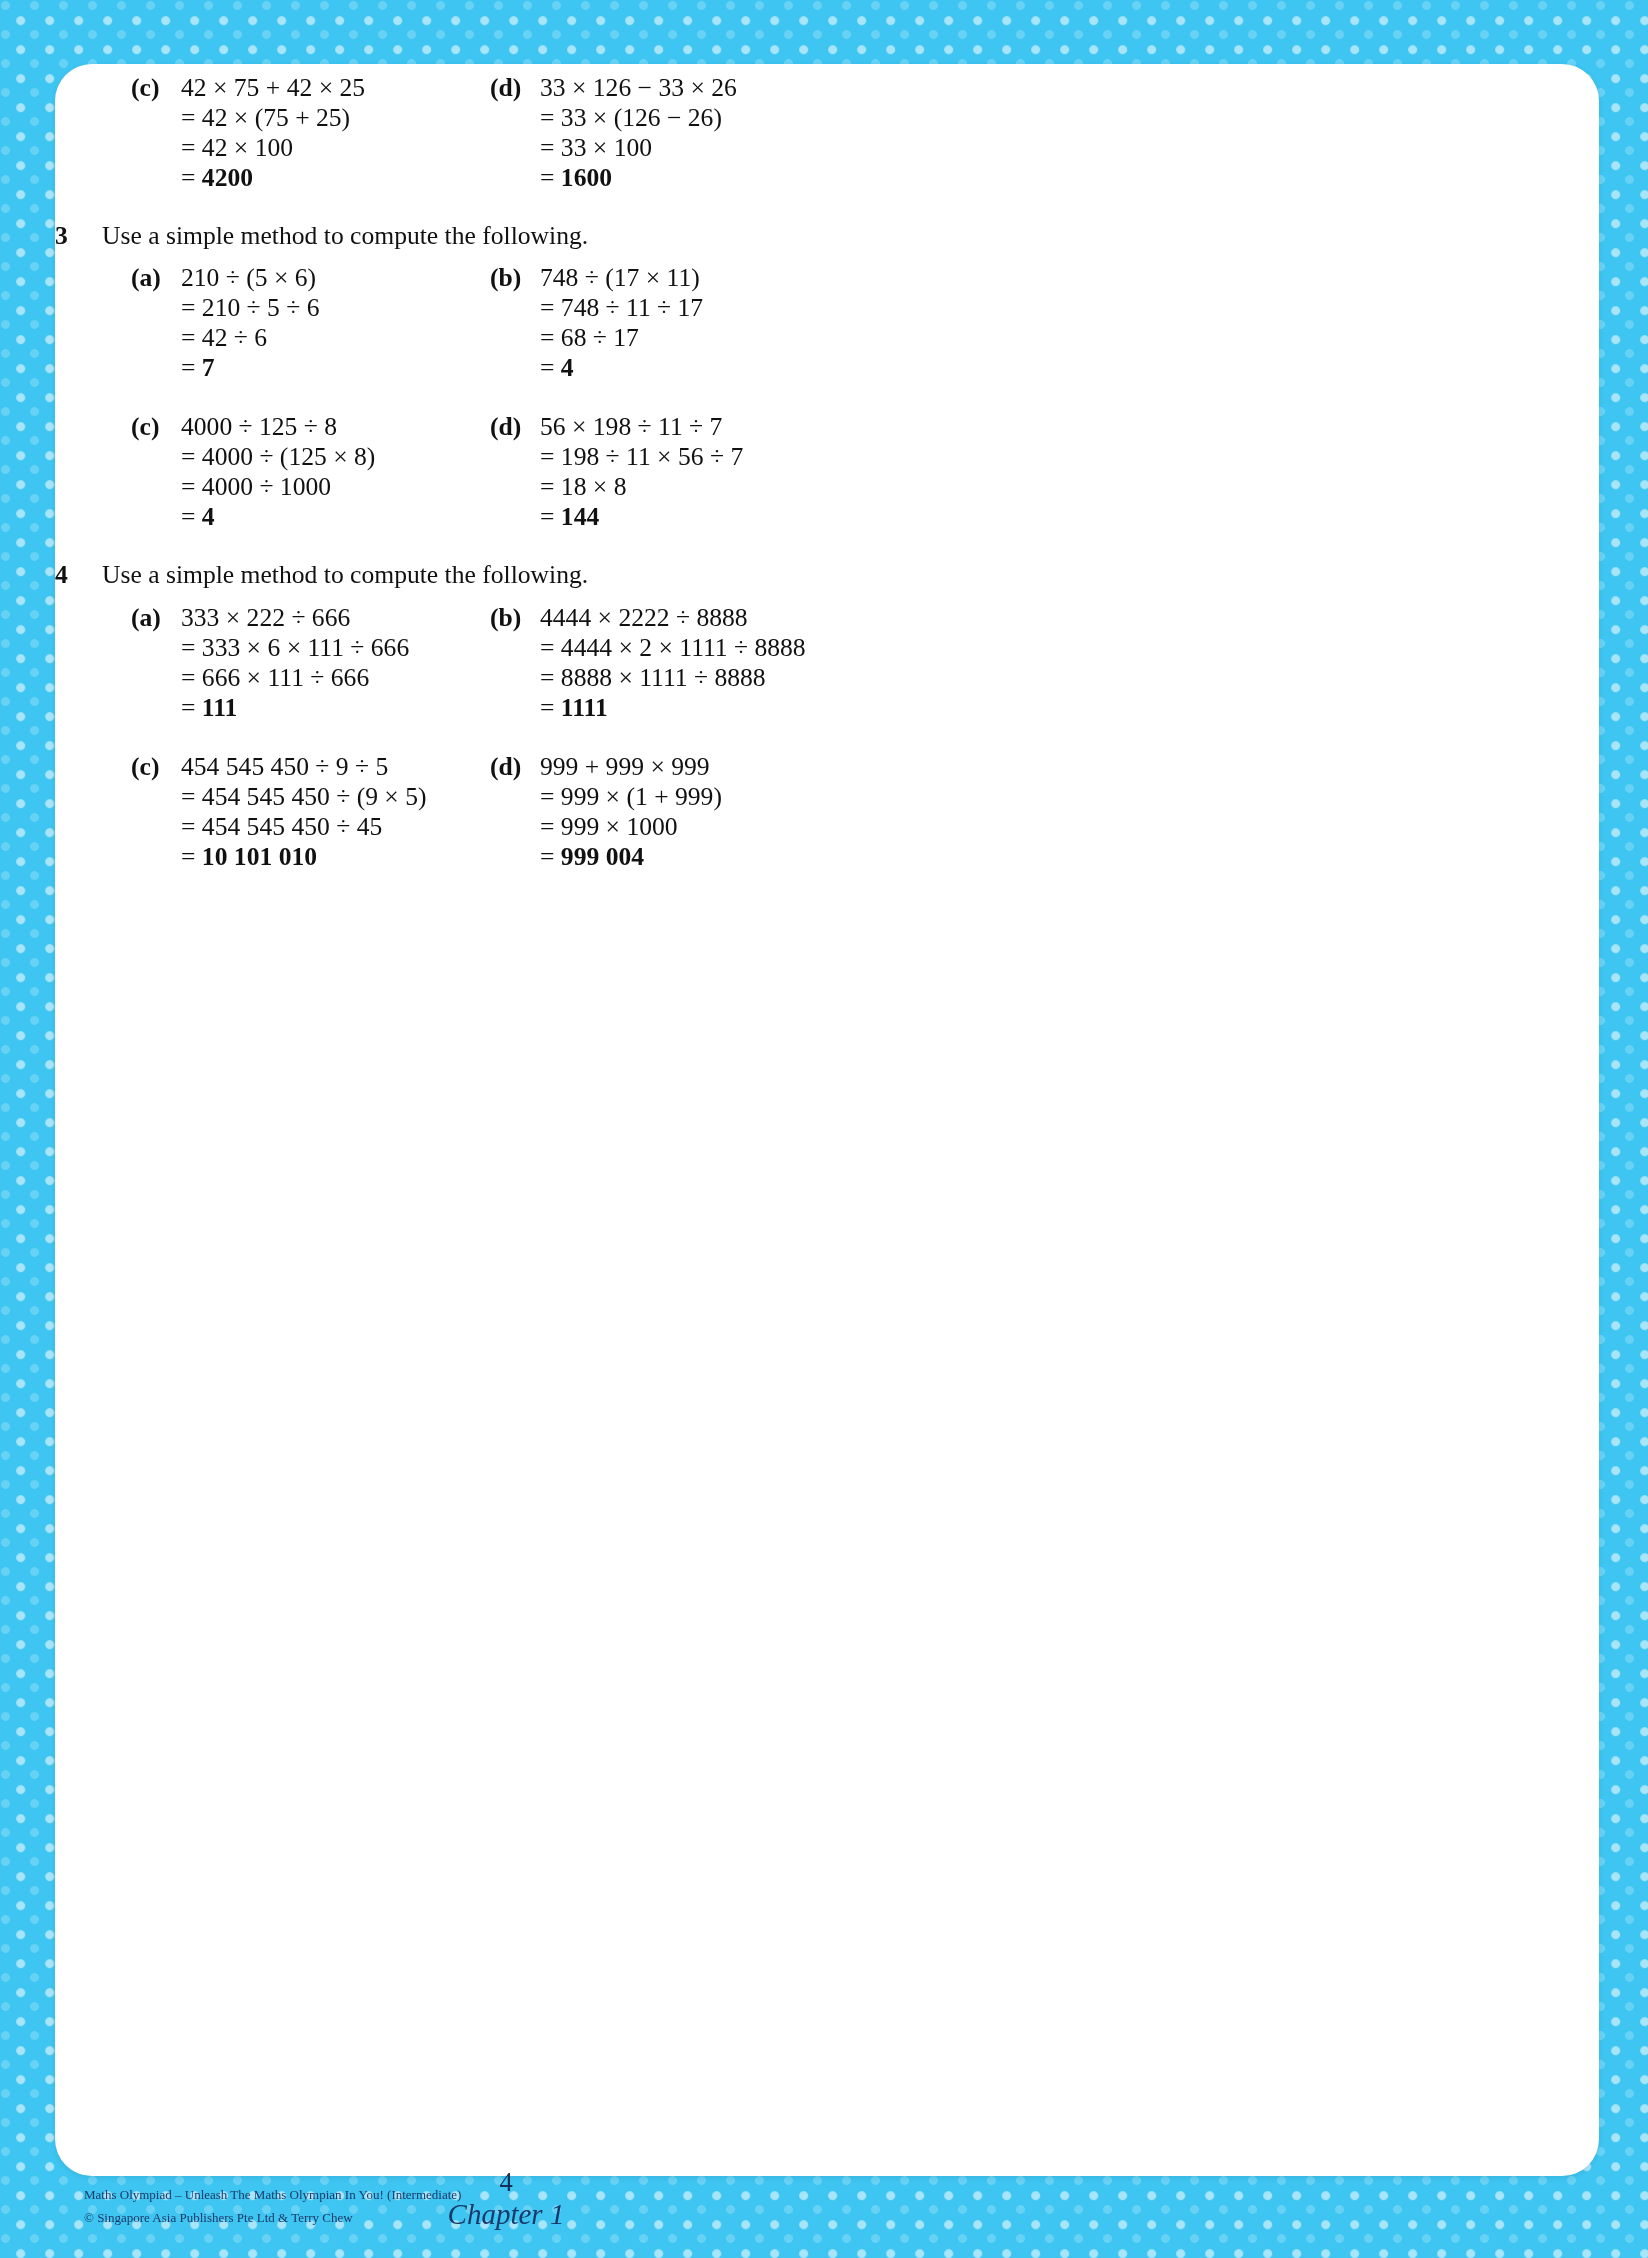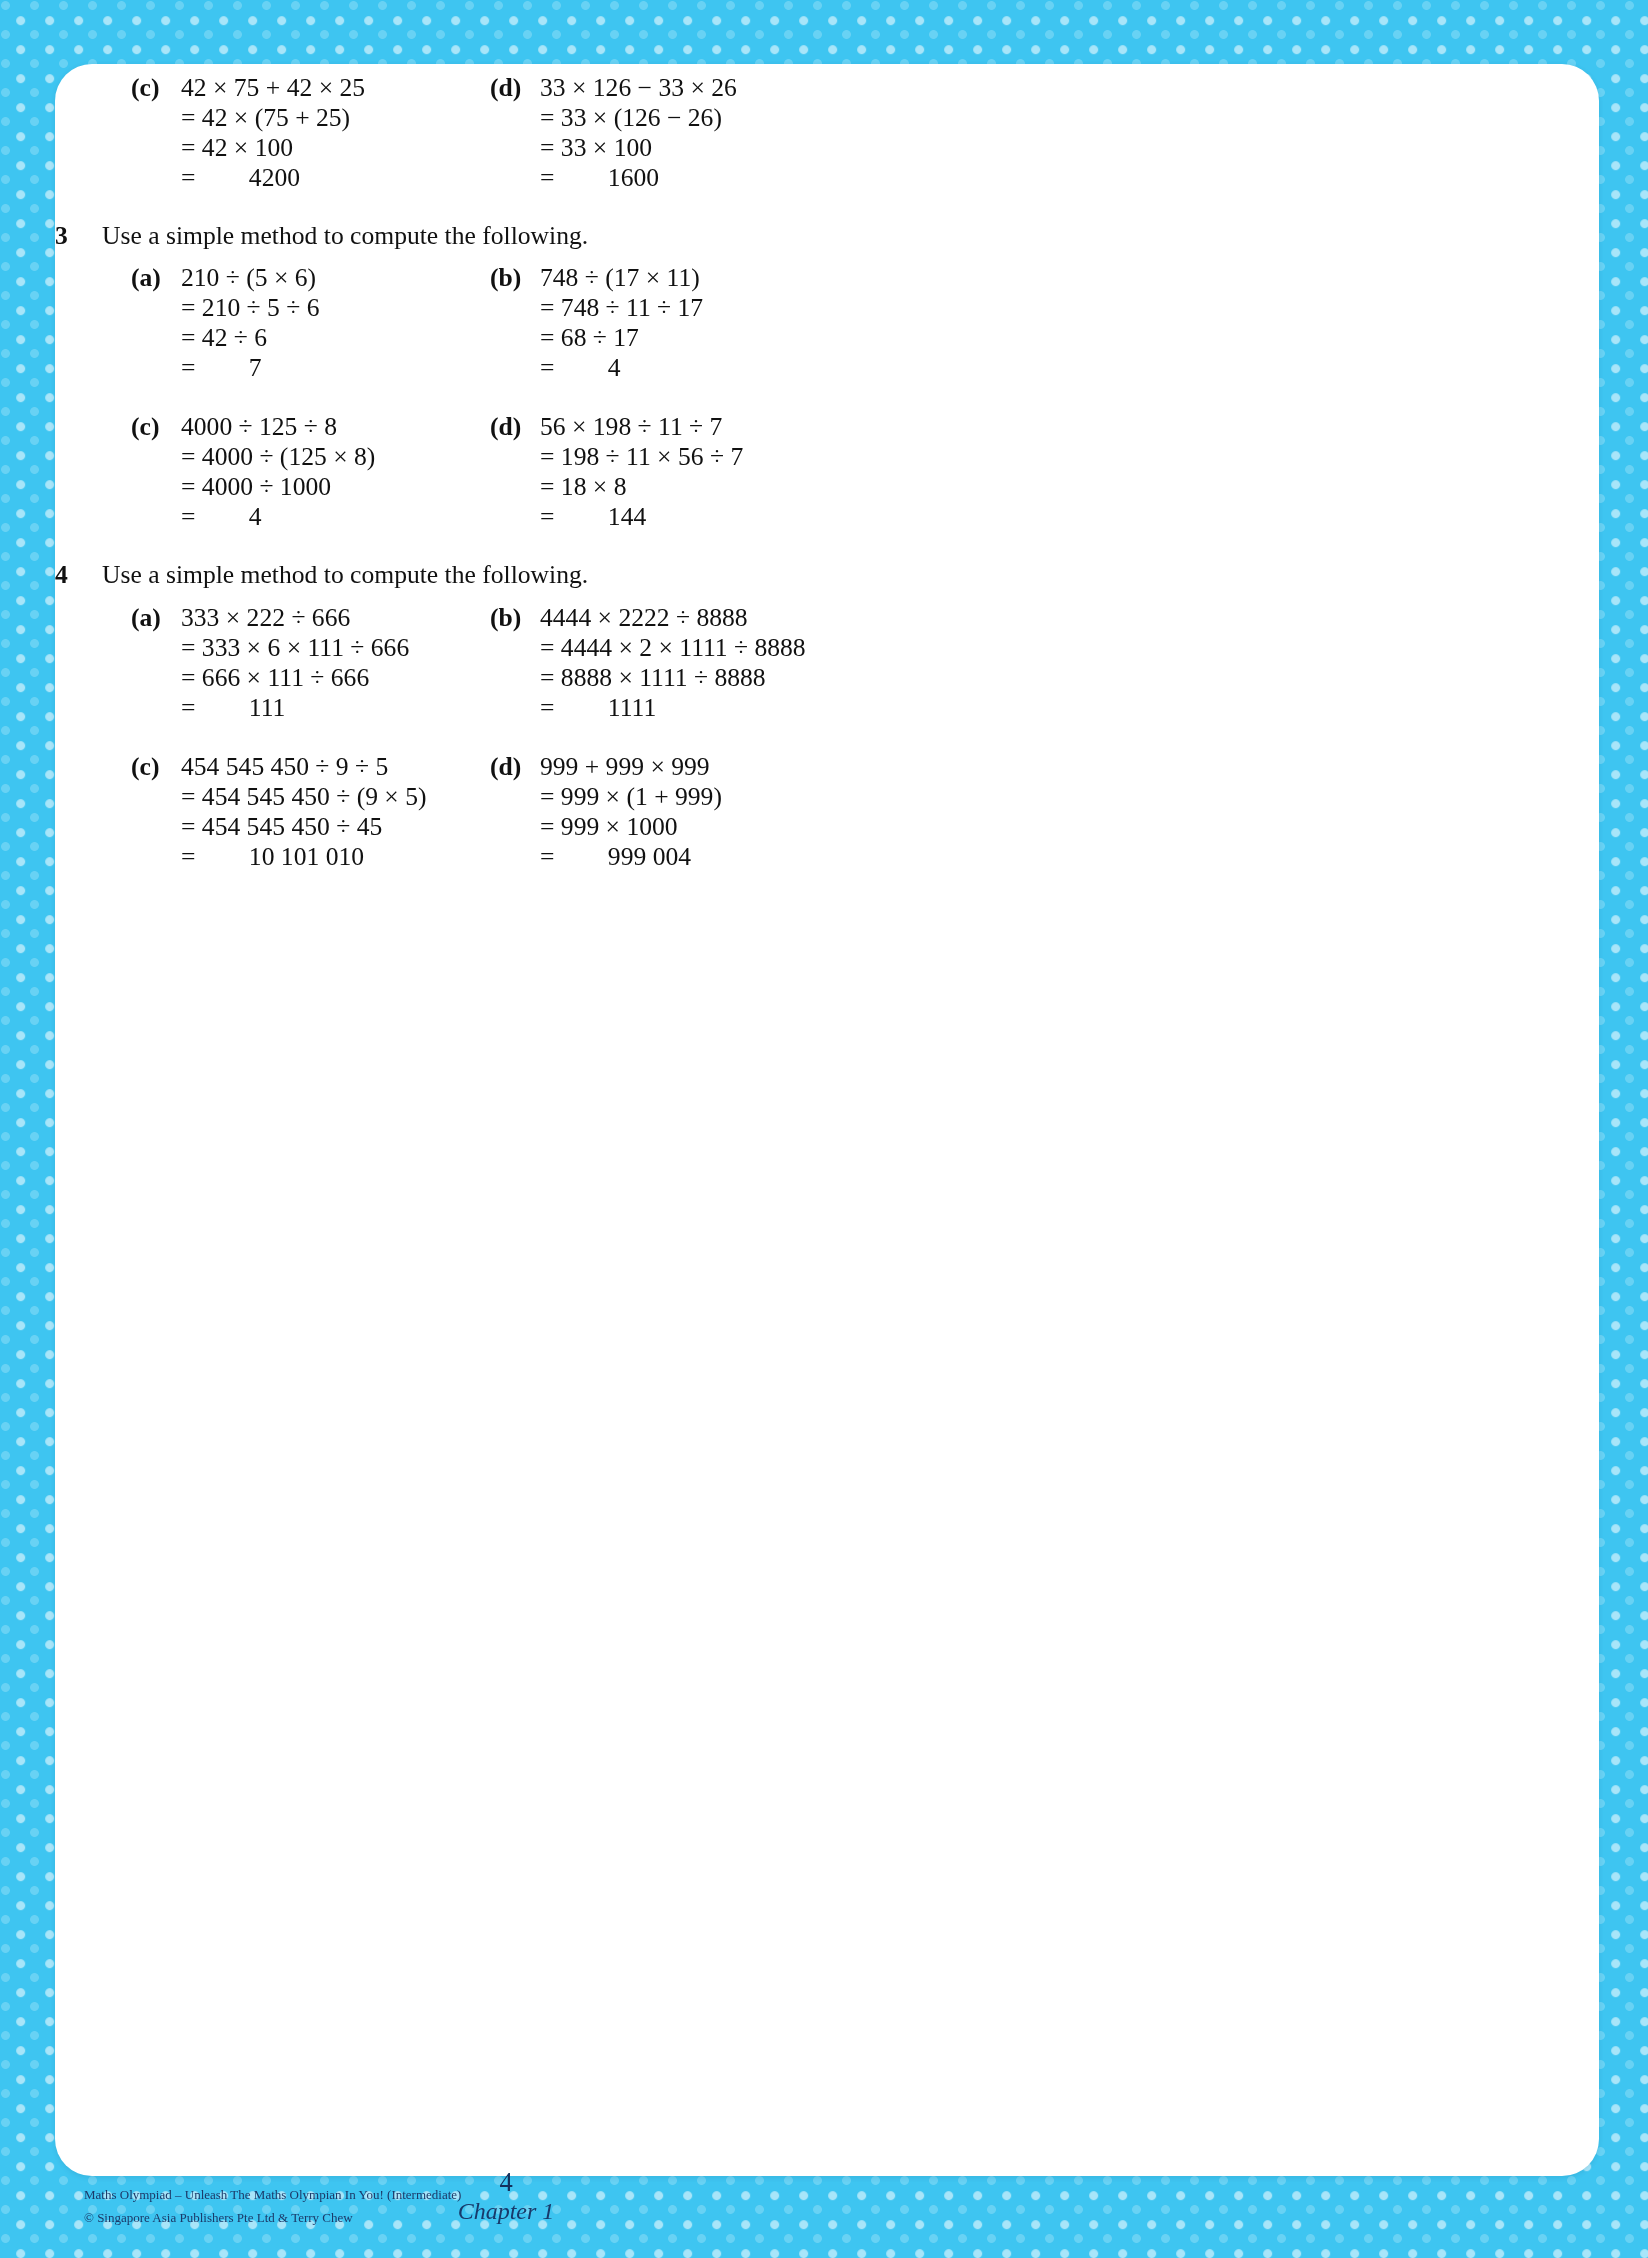--- a/index.html
+++ b/index.html
@@ -56,40 +56,40 @@
   .block:first-child .item-row:first-child { margin-top: 0; }
   .block-head + .item-row { margin-top: 10.6px; }
   .item { display: flex; align-items: flex-start; }
   .item-label {
     width: 50px;
     flex: 0 0 50px;
     font-weight: bold;
   }
   .item-body { }
   .line { white-space: nowrap; }
-  .answer b { font-weight: normal; margin-left: 47px; }
+  .answer b { font-weight: bold; }
   .footer-left {
     position: absolute;
     left: 84px;
     top: 2183px;
     font-size: 13px;
     line-height: 23px;
     color: #1c3a69;
   }
   .footer-center {
     position: absolute;
     left: 422px;
     top: 2168px;
     width: 168px;
     text-align: center;
     color: #14305c;
   }
   .page-num { font-size: 26.5px; line-height: 28px; }
   .chapter {
-    font-size: 24px;
+    font-size: 29px;
     font-style: italic;
     margin-top: 1.8px;
     color: #183a6b;
   }
 </style>
 </head>
 <body>
 
 <div class="bg">
 

